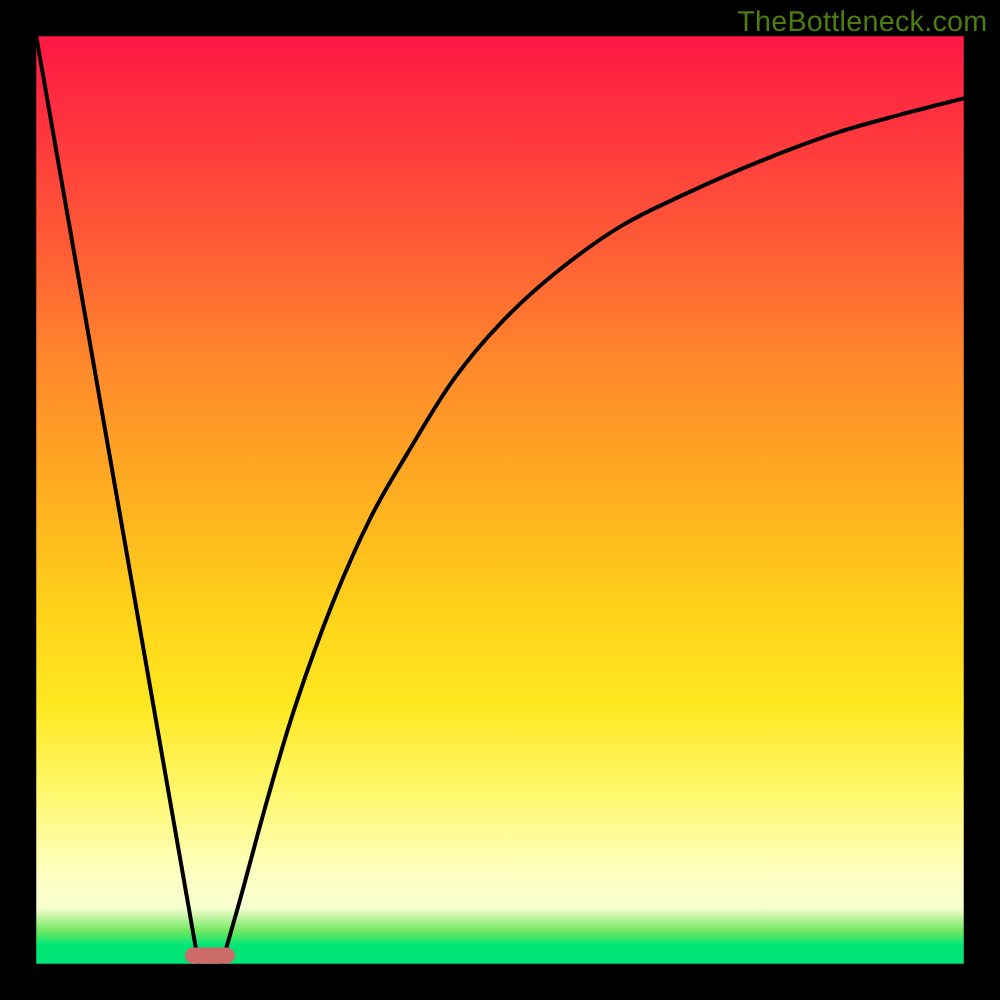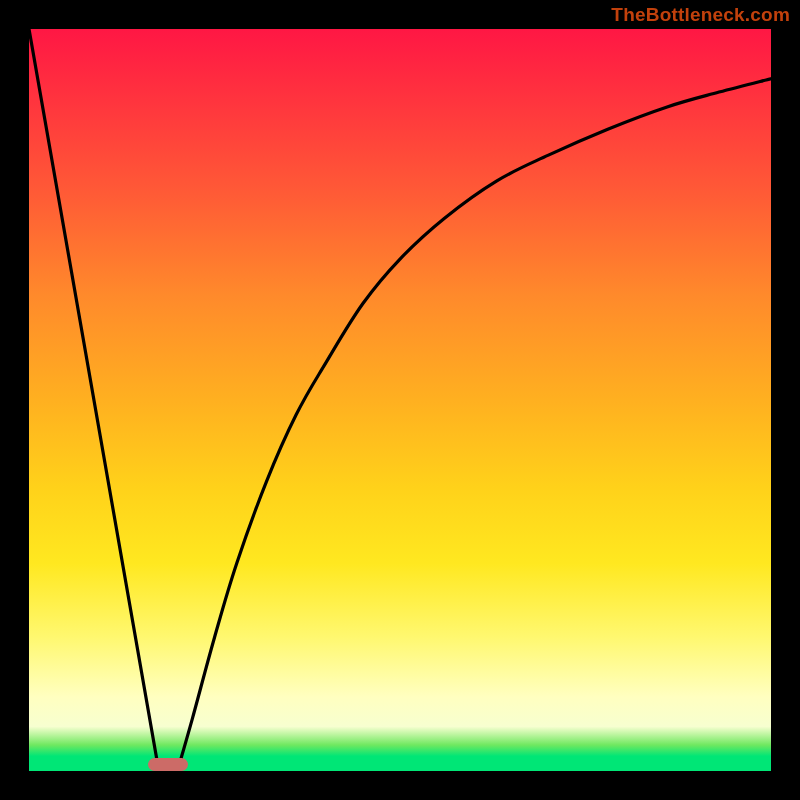--- a/index.html
+++ b/index.html
@@ -37,24 +37,24 @@
       #f7ffd0 94%,
       #6fe860 96.5%,
       #00e676 98%,
       #00e676 100%
     );
   }
   .watermark {
     position: absolute;
     top: 4px;
     right: 10px;
-    color: #c2410c;
-    font-size: 19px;
+    color: #4d7c0f;
+    font-size: 23px;
     letter-spacing: 0.2px;
-    font-weight: 700;
+    font-weight: 400;
     user-select: none;
   }
   svg.curves {
     position: absolute;
     left: 0;
     top: 0;
     width: 742px;
     height: 742px;
     overflow: visible;
   }

